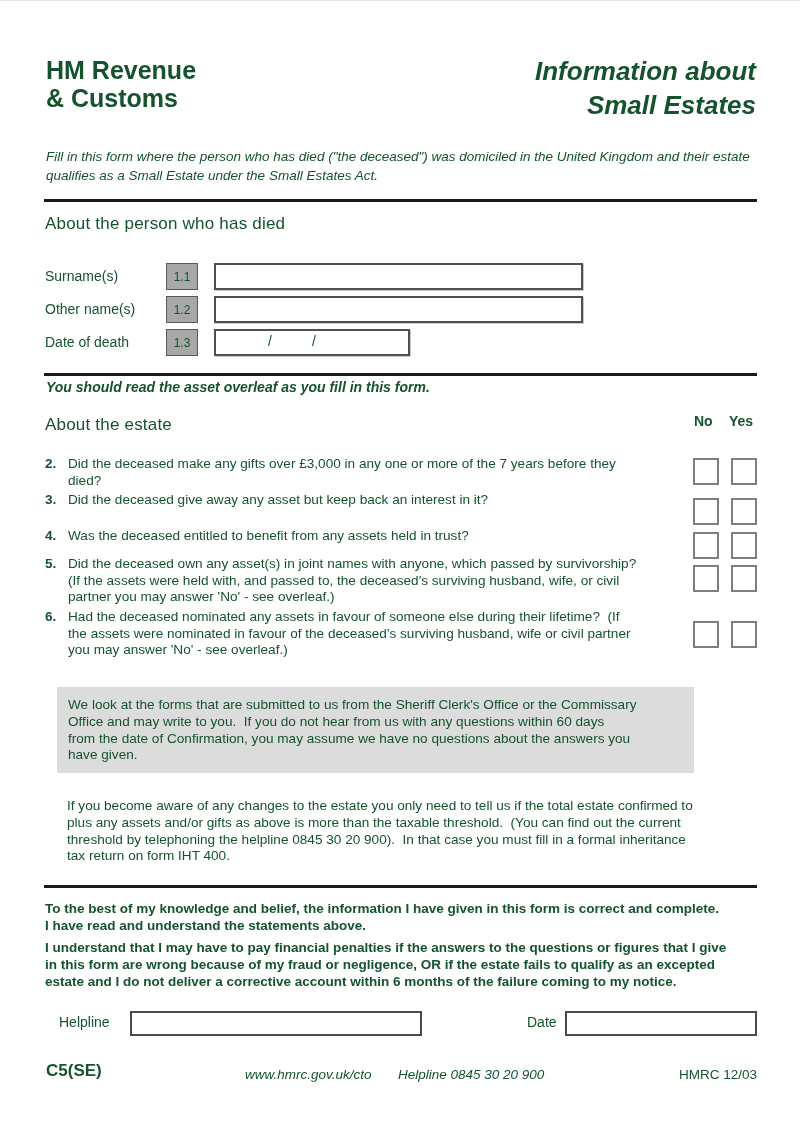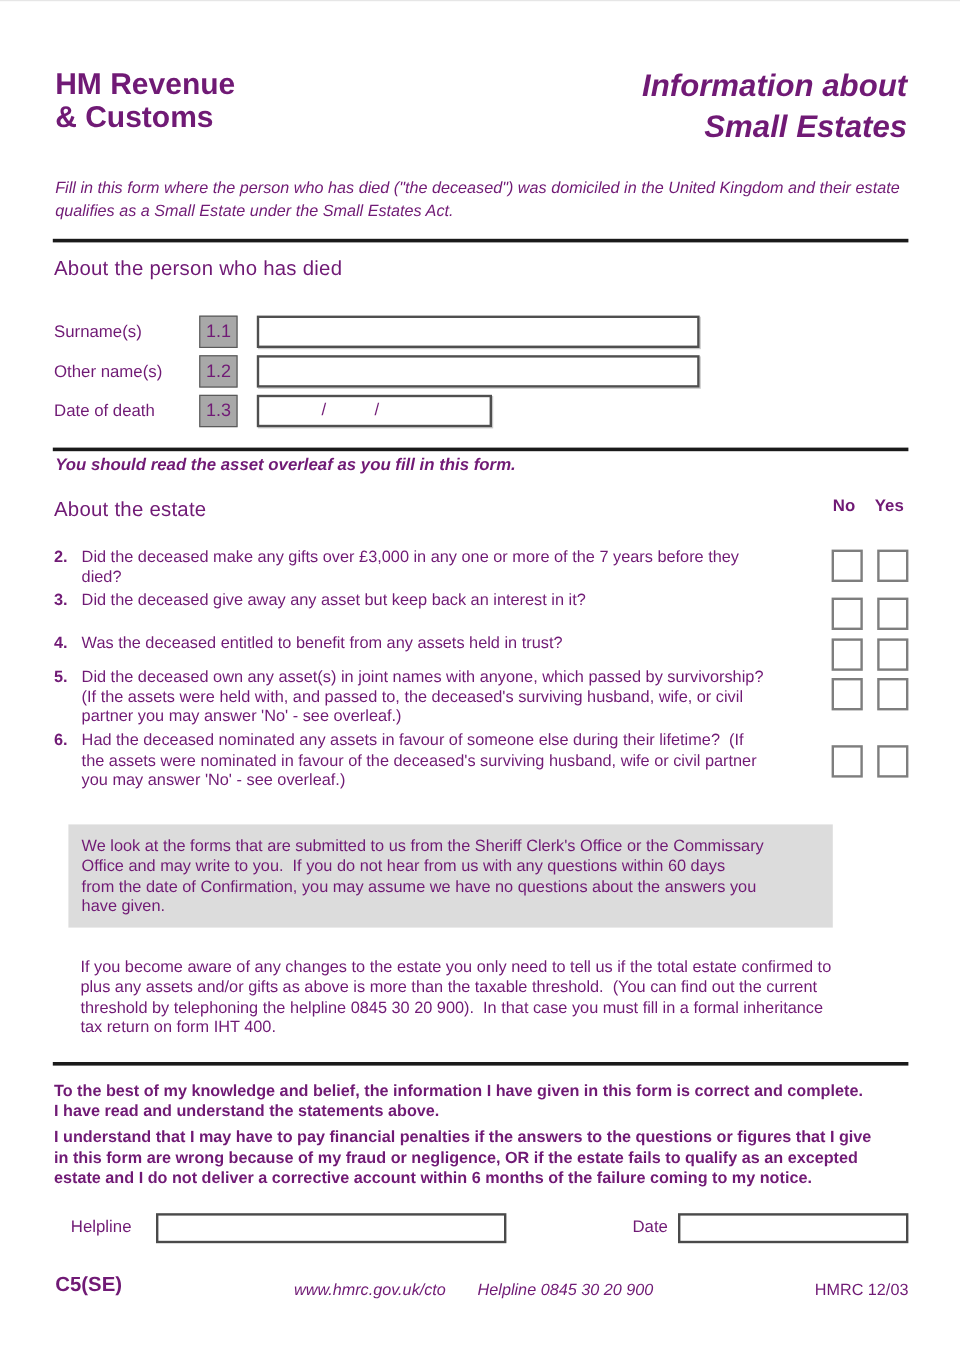--- a/index.html
+++ b/index.html
@@ -1,37 +1,37 @@
 <!DOCTYPE html>
 <html><head>
 <meta charset="utf-8">
 <style>
   html,body{margin:0;padding:0;background:#ffffff;}
   .page{
     position:relative;width:800px;height:1133px;background:#fff;
-    font-family:"Liberation Sans","DejaVu Sans",sans-serif;color:#701a75;
+    font-family:"Liberation Sans","DejaVu Sans",sans-serif;color:#14532d;
     overflow:hidden;border-top:1px solid #e6e6e6;box-sizing:border-box;
   }
   .abs{position:absolute;}
   .pre{white-space:pre;}
   
   .org{left:46px;top:55px;font-size:25px;font-weight:bold;line-height:28px;}
   .doc-title{right:44px;top:53px;font-size:26px;font-weight:bold;font-style:italic;text-align:right;line-height:34px;}
   
   .intro{left:46px;top:147px;font-size:13.5px;font-style:italic;line-height:18.5px;}
   
   .rule{left:44px;width:713px;height:3px;background:#1a1a1a;}
   .r1{top:198px;} .r2{top:372px;} .r3{top:884px;}
   .section-h{font-size:17px;letter-spacing:.2px;}
   .h-person{left:45px;top:213px;}
   .h-estate{left:45px;top:414px;}
   
   .field-row{left:45px;display:flex;align-items:stretch;height:27px;gap:16px;}
   .f-label{width:105px;font-size:14px;padding-top:5px;}
-  .f-num{width:32px;background:#a8a8a8;border:1px solid #5a5a5a;font-size:15px;
+  .f-num{width:32px;background:#a8a8a8;border:1px solid #5a5a5a;font-size:12px;
          display:flex;align-items:center;justify-content:center;box-sizing:border-box;}
   .f-input{background:#fff;border:2px solid #4f4f4f;box-sizing:border-box;position:relative;
            box-shadow:1px 1px 0 #c9c9c9;}
   .w-long{width:369px;} .w-date{width:196px;}
   .slash{position:absolute;top:2px;font-size:14px;}
   .slash.s1{left:52px;} .slash.s2{left:96px;}
   
   .banner{left:46px;top:378px;font-size:14px;font-weight:bold;font-style:italic;}
   
   .col-h{font-size:14px;font-weight:bold;}

